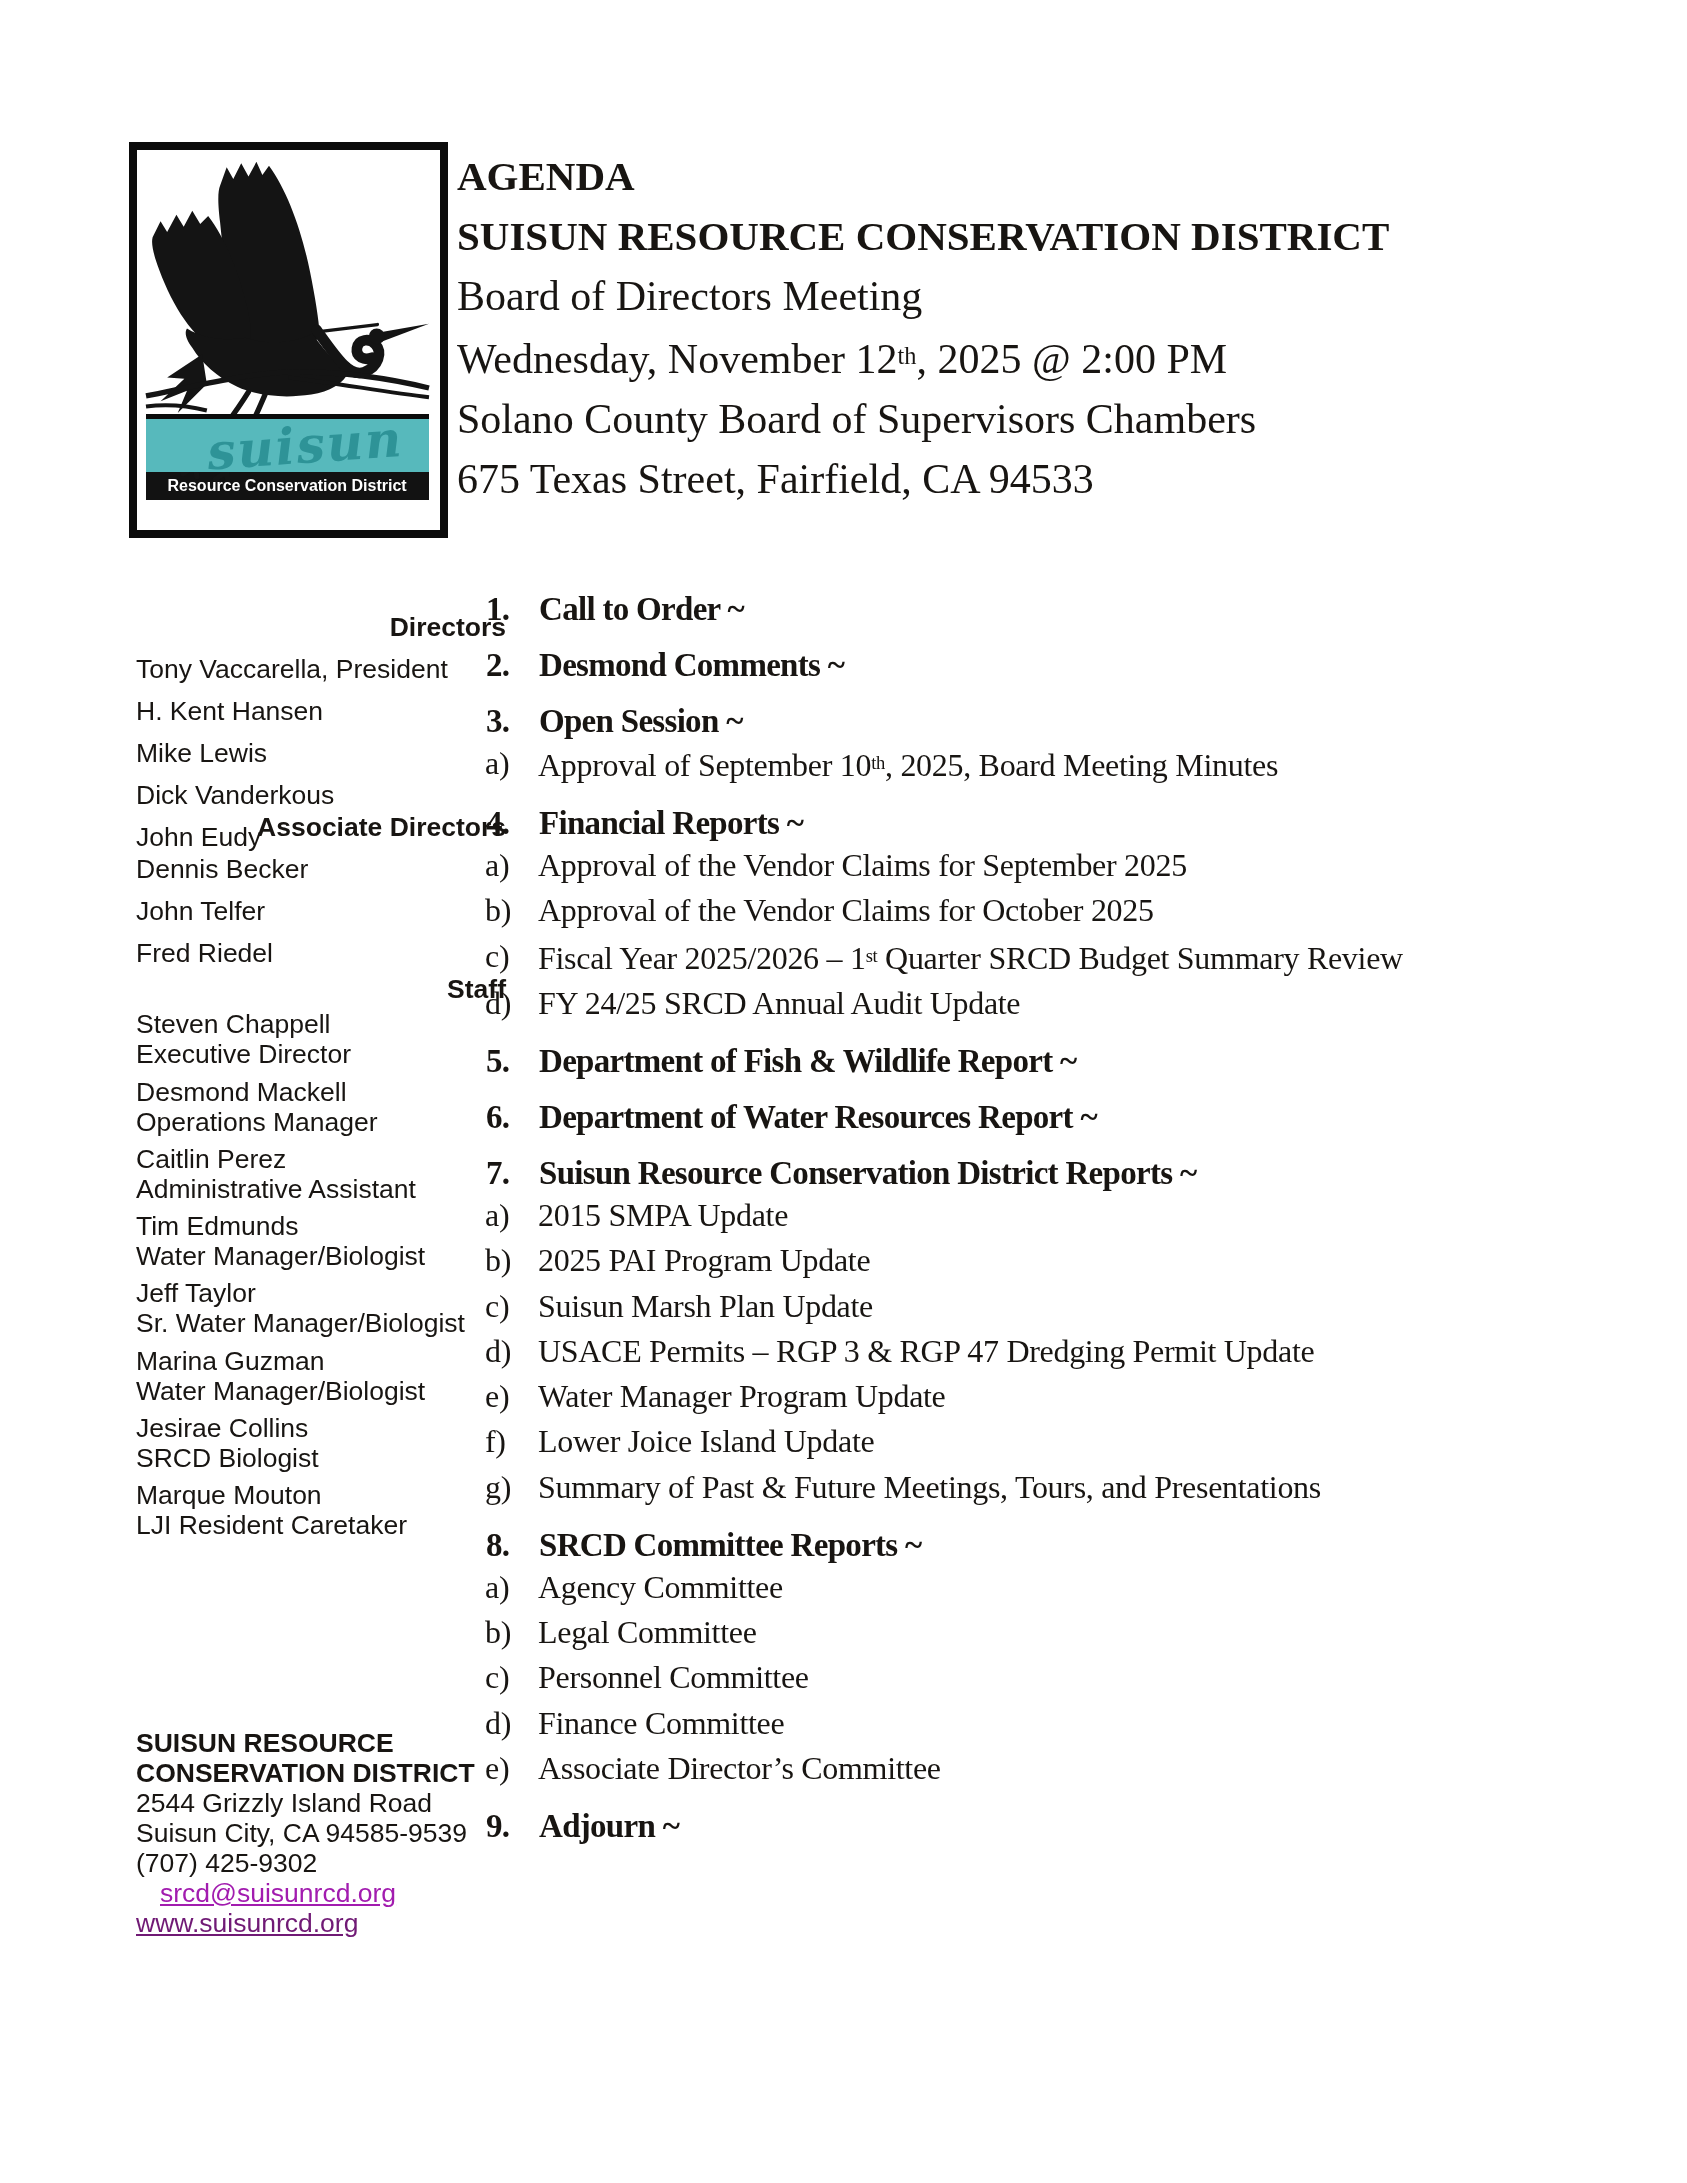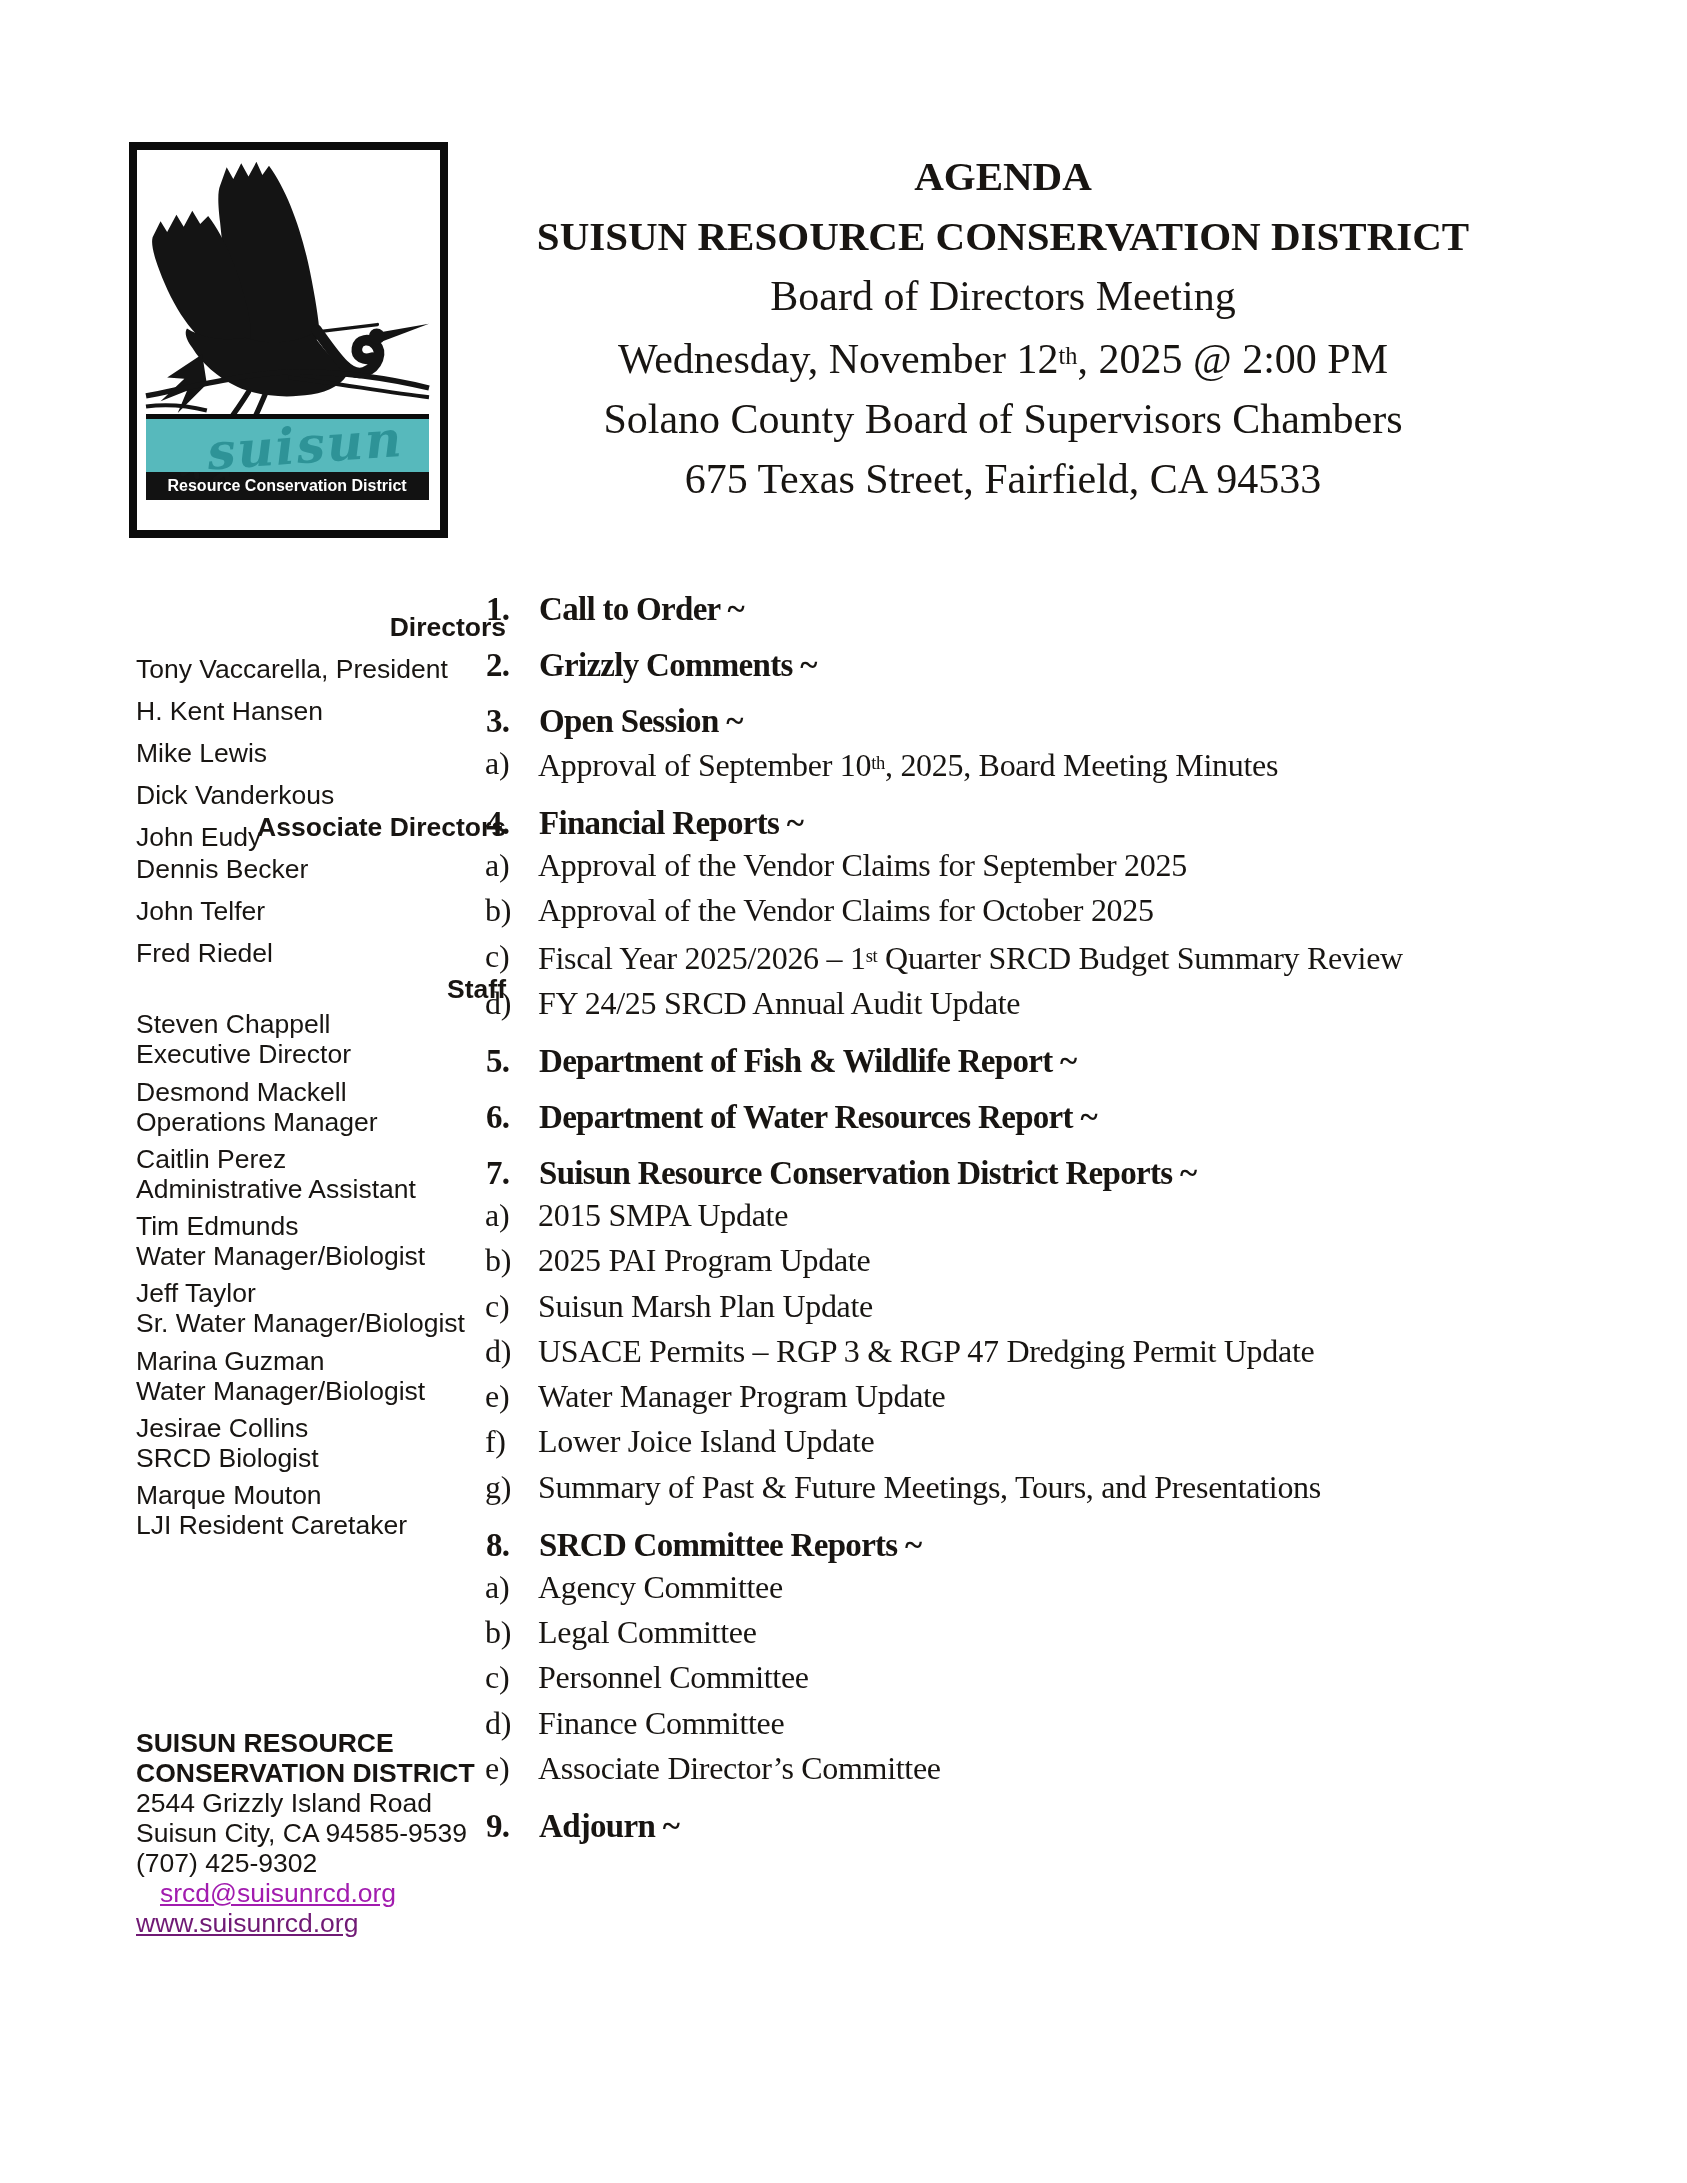--- a/index.html
+++ b/index.html
@@ -25,21 +25,21 @@
     transform:rotate(-4deg); display:inline-block; padding-left:36px;
     user-select:none;
   }
   .black-band {
     width:283px; height:28px; background:#121212; color:#ffffff;
     font-family:"Liberation Sans", sans-serif; font-weight:700; font-size:16px;
     line-height:28px; text-align:center; letter-spacing:0px; white-space:nowrap;
   }
   
   .title-block {
-    position:absolute; left:457px; top:146px; width:1092px; text-align:center;
+    position:absolute; left:457px; top:146px; width:1092px; text-align:left;
     line-height:60px; white-space:nowrap;
   }
   .title-bold   { font-size:41px; font-weight:bold; }
   .title-normal { font-size:42px; font-weight:normal; }
   sup.ord { font-size:0.58em; vertical-align:0.38em; }
   
   .side { position:absolute; left:136px; width:370px; font-family:"Liberation Sans", sans-serif; font-size:26.5px; line-height:30px; }
   .side-heading { font-weight:bold;text-align:right; }
   .side-line { white-space:nowrap;margin-top:12px; }
   .staff-list { margin-top:5.3px; }
@@ -206,21 +206,21 @@
     <div class="sec-row">
       <span class="sec-num">1.</span>
       <span class="sec-title">Call to Order ~</span>
     </div>
     <div class="sec-items"></div>
   </div>
 
   <div class="agenda-section">
     <div class="sec-row">
       <span class="sec-num">2.</span>
-      <span class="sec-title">Grizzly Comments ~</span>
+      <span class="sec-title">Desmond Comments ~</span>
     </div>
     <div class="sec-items"></div>
   </div>
 
   <div class="agenda-section">
     <div class="sec-row">
       <span class="sec-num">3.</span>
       <span class="sec-title">Open Session ~</span>
     </div>
     <div class="sec-items">

